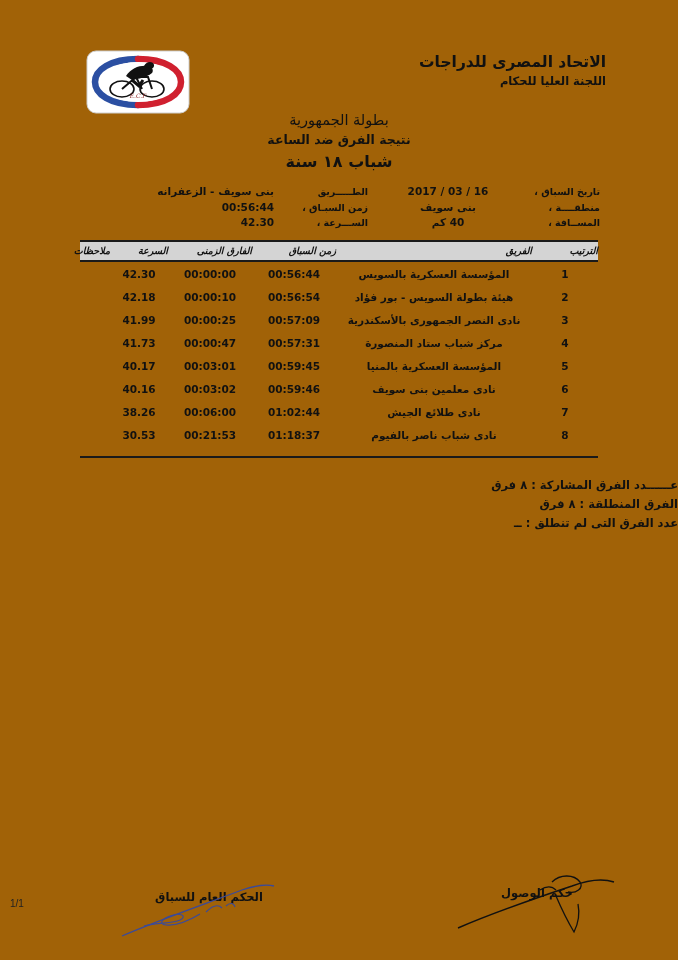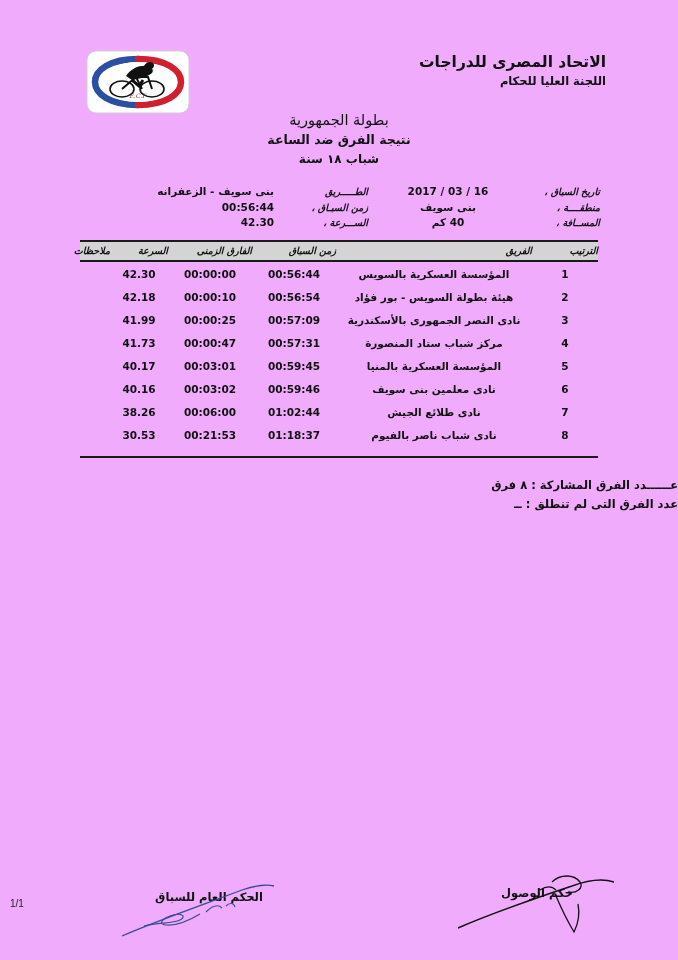--- a/index.html
+++ b/index.html
@@ -9,21 +9,21 @@
     background: #d8d8d8;
   }
   body {
     font-family: "DejaVu Sans", "Liberation Sans", sans-serif;
   }
   .page {
     position: relative;
     width: 678px;
     height: 960px;
     margin: 0 auto;
-    background: #f0abfc;
+    background: #a16207;
     overflow: hidden;
     box-sizing: border-box;
   }
 
   
   .header {
     position: absolute;
     top: 44px;
     left: 0;
     width: 678px;
@@ -77,21 +77,21 @@
     color: #111;
     line-height: 1.45;
   }
   .doc-title .t2 {
     font-size: 12.5px;
     font-weight: bold;
     color: #111;
     line-height: 1.5;
   }
   .doc-title .t3 {
-    font-size: 12px;
+    font-size: 16px;
     font-weight: bold;
     color: #111;
     line-height: 1.5;
   }
 
   
   .info {
     position: absolute;
     top: 184px;
     left: 0;
@@ -118,21 +118,20 @@
     line-height: 15.5px;
     height: 15.5px;
     white-space: nowrap;
   }
   .info-label {
     font-size: 9.5px;
     font-weight: bold;
     color: #111;
     width: 78px;
     flex: 0 0 78px;
-    font-style: italic;
   }
   .info-value {
     font-size: 10.5px;
     font-weight: bold;
     color: #111;
     flex: 1 1 auto;
     text-align: center;
     padding-right: 6px;
   }
   .info-left .info-label { width: 88px; flex: 0 0 88px; }
@@ -408,20 +407,21 @@
             <td class="c-speed">30.53</td>
             <td class="c-notes"></td>
           </tr>
         </tbody>
     </table>
     <div class="table-bottom-rule"></div>
   </div>
 
   <div class="summary">
     <div>عــــــدد الفرق المشاركة : ٨ فرق</div>
+    <div>الفرق المنطلقة : ٨ فرق</div>
     <div>عدد الفرق التى لم تنطلق : ــ</div>
   </div>
 
   <div class="footer">
 
     <div class="page-num">1/1</div>
 
     <div class="sig-left">
       <div class="sig-label">الحكم العام للسباق</div>
       <svg class="sig-ink sig-ink-left" viewBox="0 0 200 58">

